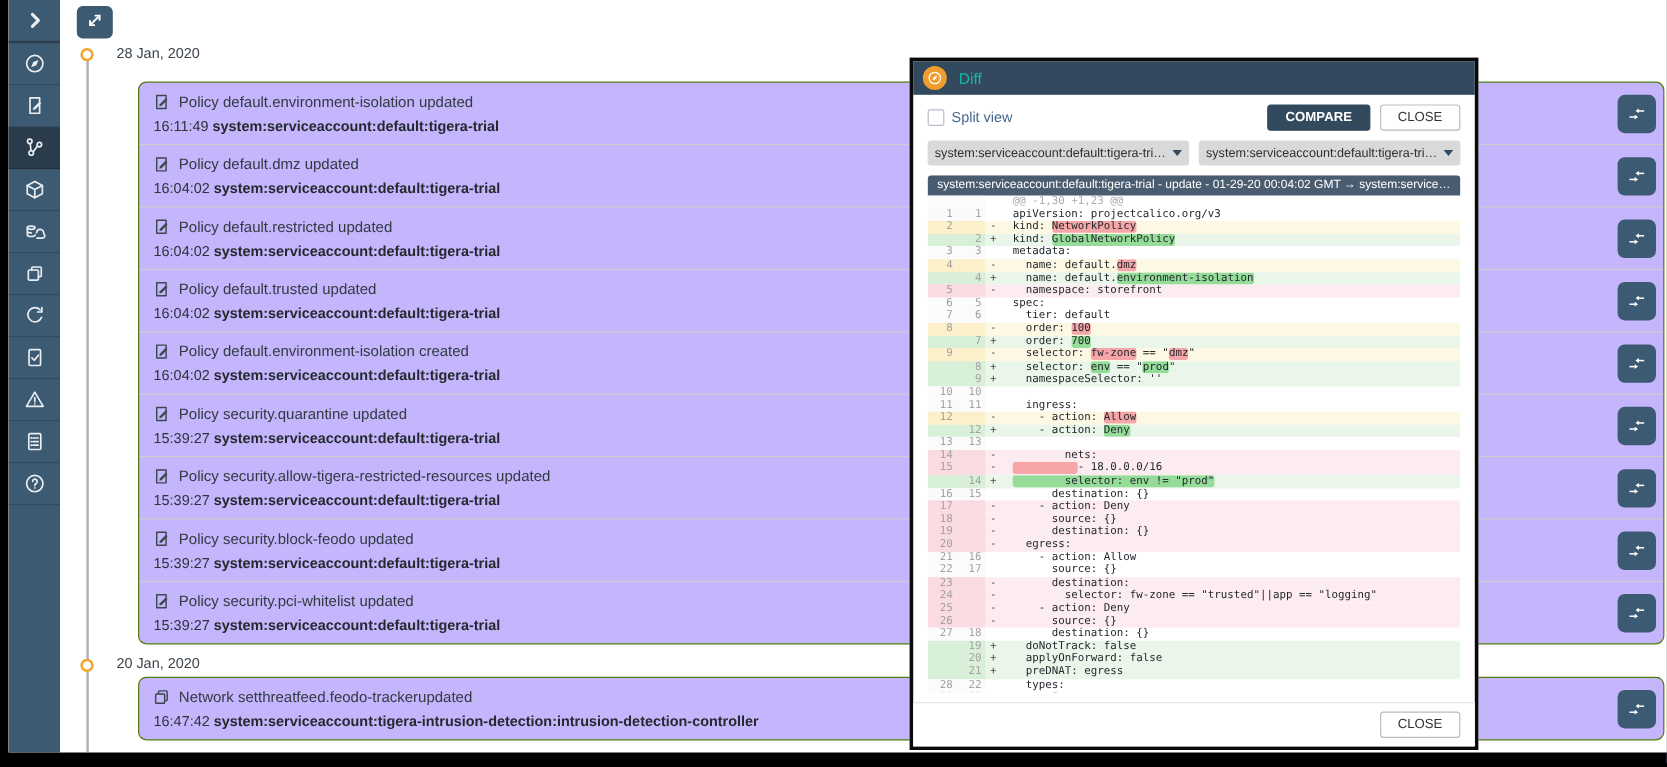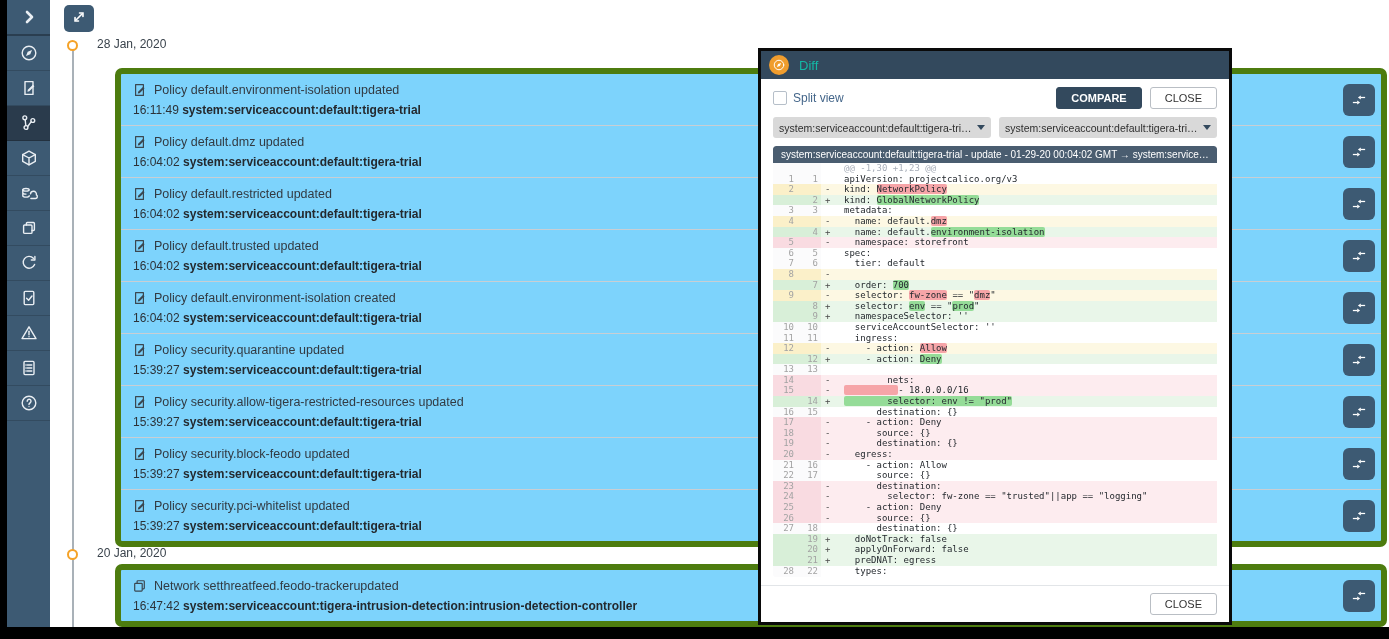--- a/index.html
+++ b/index.html
@@ -20,21 +20,21 @@
 
   
   .content{position:absolute;left:43px;top:0;right:0;bottom:0;background:#fff;}
   .expand-btn{position:absolute;left:14px;top:5px;width:30px;height:27px;background:#3d5a73;
     border:none;border-radius:5px;display:flex;align-items:center;justify-content:center;
     color:#fff;cursor:pointer;padding:0;}
   .rail{position:absolute;left:22px;top:46px;bottom:0;width:2px;background:#a9b1b8;}
   .t-dot{position:absolute;width:7px;height:7px;border:2px solid #f5a227;border-radius:50%;
     background:#fff;left:17px;z-index:2;}
   .t-date{position:absolute;left:47px;font-size:12px;color:#3a434c;z-index:2;}
-  .group{position:absolute;left:65px;right:2px;background:#7dd3fc;border:6px solid #4d7c0f;
+  .group{position:absolute;left:65px;right:2px;background:#c4b5fd;border:1px solid #4d7c0f;
     border-radius:7px;z-index:1;}
   .row{position:relative;height:51px;border-bottom:1px solid #c9ced3;}
   .row:last-child{border-bottom:none;}
   .row-title{position:absolute;left:33px;top:9px;font-size:12.5px;color:#323a42;white-space:nowrap;}
   .row-icon{position:absolute;left:11px;top:8px;color:#3a4750;}
   .row-meta{position:absolute;left:12px;top:29px;font-size:12px;color:#2c3238;white-space:nowrap;}
   .row-meta b{font-weight:700;color:#24292e;}
   .row-action{position:absolute;right:6px;top:50%;margin-top:-16px;width:32px;height:32px;
     background:#3d5a73;border:none;border-radius:6px;color:#fff;display:flex;align-items:center;
     justify-content:center;cursor:pointer;padding:0;}
@@ -448,26 +448,26 @@
             <div class="dline hunk"><span class="gut"></span><span class="gut"></span><span class="mark"></span><span class="code"><span>@@ -1,30 +1,23 @@</span></span></div>
             <div class="dline ctx"><span class="gut">1</span><span class="gut">1</span><span class="mark"></span><span class="code"><span>apiVersion: projectcalico.org/v3</span></span></div>
             <div class="dline mdel"><span class="gut">2</span><span class="gut"></span><span class="mark">-</span><span class="code"><span>kind: </span><span class="hl-del">NetworkPolicy</span></span></div>
             <div class="dline madd"><span class="gut"></span><span class="gut">2</span><span class="mark">+</span><span class="code"><span>kind: </span><span class="hl-add">GlobalNetworkPolicy</span></span></div>
             <div class="dline ctx"><span class="gut">3</span><span class="gut">3</span><span class="mark"></span><span class="code"><span>metadata:</span></span></div>
             <div class="dline mdel"><span class="gut">4</span><span class="gut"></span><span class="mark">-</span><span class="code"><span>  name: default.</span><span class="hl-del">dmz</span></span></div>
             <div class="dline madd"><span class="gut"></span><span class="gut">4</span><span class="mark">+</span><span class="code"><span>  name: default.</span><span class="hl-add">environment-isolation</span></span></div>
             <div class="dline del"><span class="gut">5</span><span class="gut"></span><span class="mark">-</span><span class="code"><span>  namespace: storefront</span></span></div>
             <div class="dline ctx"><span class="gut">6</span><span class="gut">5</span><span class="mark"></span><span class="code"><span>spec:</span></span></div>
             <div class="dline ctx"><span class="gut">7</span><span class="gut">6</span><span class="mark"></span><span class="code"><span>  tier: default</span></span></div>
-            <div class="dline mdel"><span class="gut">8</span><span class="gut"></span><span class="mark">-</span></div>
+            <div class="dline mdel"><span class="gut">8</span><span class="gut"></span><span class="mark">-</span><span class="code"><span>  order: </span><span class="hl-del">100</span></span></div>
             <div class="dline madd"><span class="gut"></span><span class="gut">7</span><span class="mark">+</span><span class="code"><span>  order: </span><span class="hl-add">700</span></span></div>
             <div class="dline mdel"><span class="gut">9</span><span class="gut"></span><span class="mark">-</span><span class="code"><span>  selector: </span><span class="hl-del">fw-zone</span><span> == "</span><span class="hl-del">dmz</span><span>"</span></span></div>
             <div class="dline madd"><span class="gut"></span><span class="gut">8</span><span class="mark">+</span><span class="code"><span>  selector: </span><span class="hl-add">env</span><span> == "</span><span class="hl-add">prod</span><span>"</span></span></div>
             <div class="dline add"><span class="gut"></span><span class="gut">9</span><span class="mark">+</span><span class="code"><span>  namespaceSelector: ''</span></span></div>
-            <div class="dline ctx"><span class="gut">10</span><span class="gut">10</span><span class="mark"></span><span class="code"><span>  serviceAccountSelector: ''</span></span></div>
+            <div class="dline ctx"><span class="gut">10</span><span class="gut">10</span><span class="mark"></span></div>
             <div class="dline ctx"><span class="gut">11</span><span class="gut">11</span><span class="mark"></span><span class="code"><span>  ingress:</span></span></div>
             <div class="dline mdel"><span class="gut">12</span><span class="gut"></span><span class="mark">-</span><span class="code"><span>    - action: </span><span class="hl-del">Allow</span></span></div>
             <div class="dline madd"><span class="gut"></span><span class="gut">12</span><span class="mark">+</span><span class="code"><span>    - action: </span><span class="hl-add">Deny</span></span></div>
             <div class="dline ctx"><span class="gut">13</span><span class="gut">13</span><span class="mark"></span></div>
             <div class="dline del"><span class="gut">14</span><span class="gut"></span><span class="mark">-</span><span class="code"><span>        nets:</span></span></div>
             <div class="dline del"><span class="gut">15</span><span class="gut"></span><span class="mark">-</span><span class="code"><span class="hl-del">          </span><span>- 18.0.0.0/16</span></span></div>
             <div class="dline add"><span class="gut"></span><span class="gut">14</span><span class="mark">+</span><span class="code"><span class="hl-add">        selector: env != "prod"</span></span></div>
             <div class="dline ctx"><span class="gut">16</span><span class="gut">15</span><span class="mark"></span><span class="code"><span>      destination: {}</span></span></div>
             <div class="dline del"><span class="gut">17</span><span class="gut"></span><span class="mark">-</span><span class="code"><span>    - action: Deny</span></span></div>
             <div class="dline del"><span class="gut">18</span><span class="gut"></span><span class="mark">-</span><span class="code"><span>      source: {}</span></span></div>

